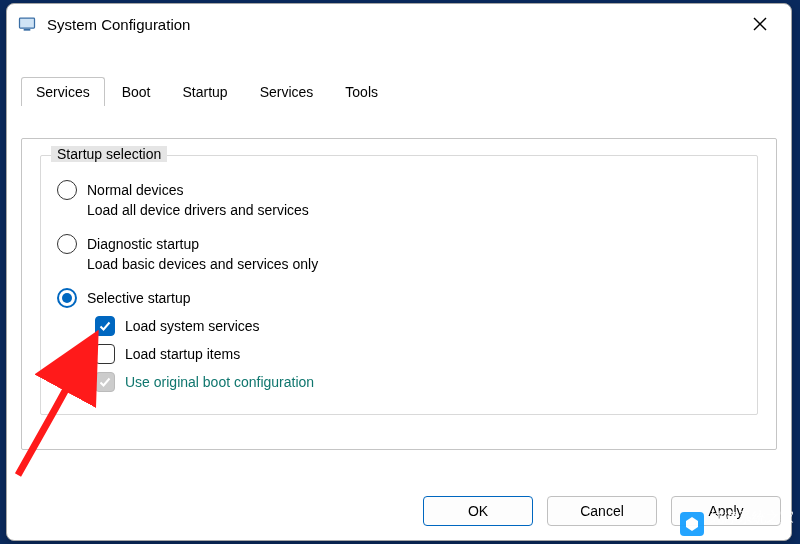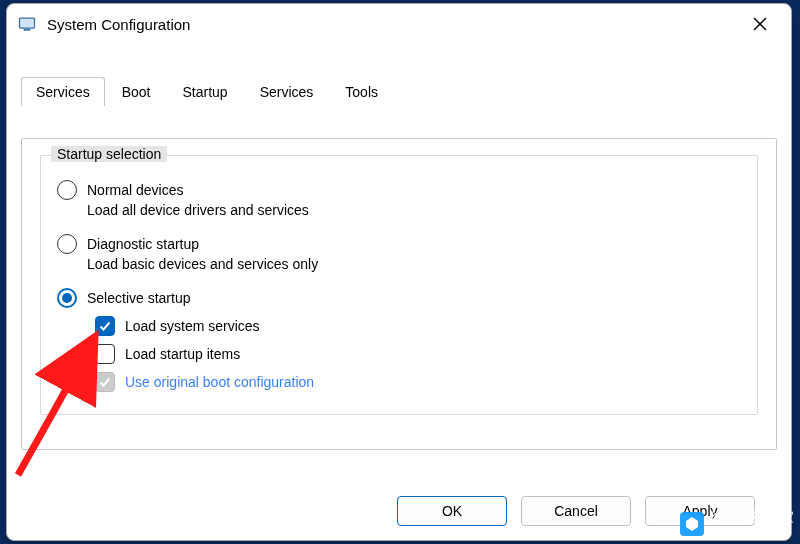--- a/index.html
+++ b/index.html
@@ -123,25 +123,25 @@
     background: #0067c0;
     border-color: #0067c0;
   }
   .chk.checked svg { display: block; }
   .chk svg { display: none; width: 14px; height: 14px; }
   .chk.disabled {
     background: #ccc;
     border-color: #bbb;
   }
   .chk.disabled.checked svg { display: block; }
-  .label-disabled { color: #3b82f6; }
+  .label-disabled { color: #0f766e; }
   .button-row {
     display: flex; justify-content: flex-end;
     gap: 14px;
-    padding: 4px 36px 14px 0;
+    padding: 4px 10px 14px 0;
   }
   .btn {
     min-width: 110px;
     height: 30px;
     border: 1px solid #c0c0c0;
     border-radius: 4px;
     background: #fdfdfd;
     display: flex; align-items: center; justify-content: center;
     font-size: 14px;
   }

